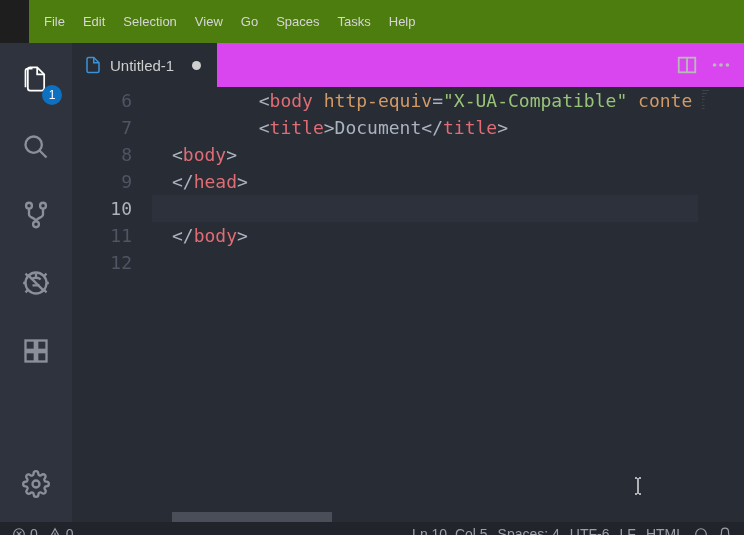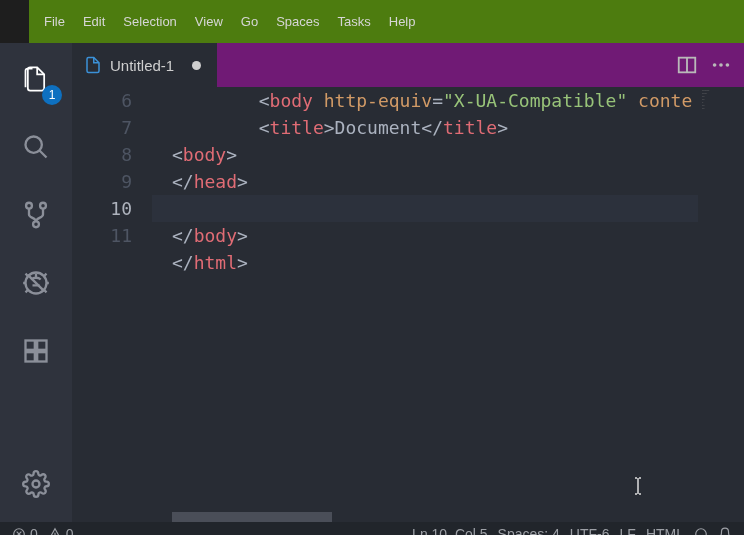--- a/index.html
+++ b/index.html
@@ -59,21 +59,21 @@
     display: flex; align-items: center; justify-content: center;
   }
   .editor-area {
     flex: 1;
     background: #282c34;
     display: flex;
     flex-direction: column;
   }
   .tabs {
     height: 44px;
-    background: #701a75;
+    background: #d946ef;
     display: flex;
     align-items: center;
   }
   .tab {
     background: #282c34;
     height: 100%;
     display: flex;
     align-items: center;
     padding: 0 16px 0 12px;
     gap: 8px;
@@ -278,30 +278,30 @@
     </div>
 
     <div class="editor">
       <div class="gutter" id="gutter">
           <div class="ln">6</div>
           <div class="ln">7</div>
           <div class="ln">8</div>
           <div class="ln">9</div>
           <div class="ln current">10</div>
           <div class="ln">11</div>
+          <div class="ln">12</div>
         </div>
       <div class="code" id="code">
         <div class="current-line-bg"></div>
       <div class="code-line"><span>    </span>    <span class="punc">&lt;</span><span class="tagname">body</span><span class="punc"> </span><span class="attr">http-equiv</span><span class="punc">=</span><span class="string">"X-UA-Compatible"</span><span class="punc"> </span><span class="attr">conte</span></div>
           <div class="code-line"><span>    </span>    <span class="punc">&lt;</span><span class="tagname">title</span><span class="punc">&gt;</span><span class="text">Document</span><span class="punc">&lt;/</span><span class="tagname">title</span><span class="punc">&gt;</span></div>
           <div class="code-line"><span class="punc">&lt;</span><span class="tagname">body</span><span class="punc">&gt;</span></div>
           <div class="code-line"><span class="punc">&lt;/</span><span class="tagname">head</span><span class="punc">&gt;</span></div>
           <div class="code-line"></div>
           <div class="code-line"><span class="punc">&lt;/</span><span class="tagname">body</span><span class="punc">&gt;</span></div>
-          <div class="code-line"><span class="punc">&lt;/</span><span class="tagname">html</span><span class="punc">&gt;</span></div>
         </div>
       <div class="minimap">
         <div class="minimap-lines">▬▬▬▬▬▬<br>▬▬▬▬<br>▬▬<br>▬▬<br>▬<br>▬▬<br>▬▬</div>
       </div>
       <div class="hscroll"></div>
     </div>
   </div>
 </div>
 
 <div class="statusbar">

